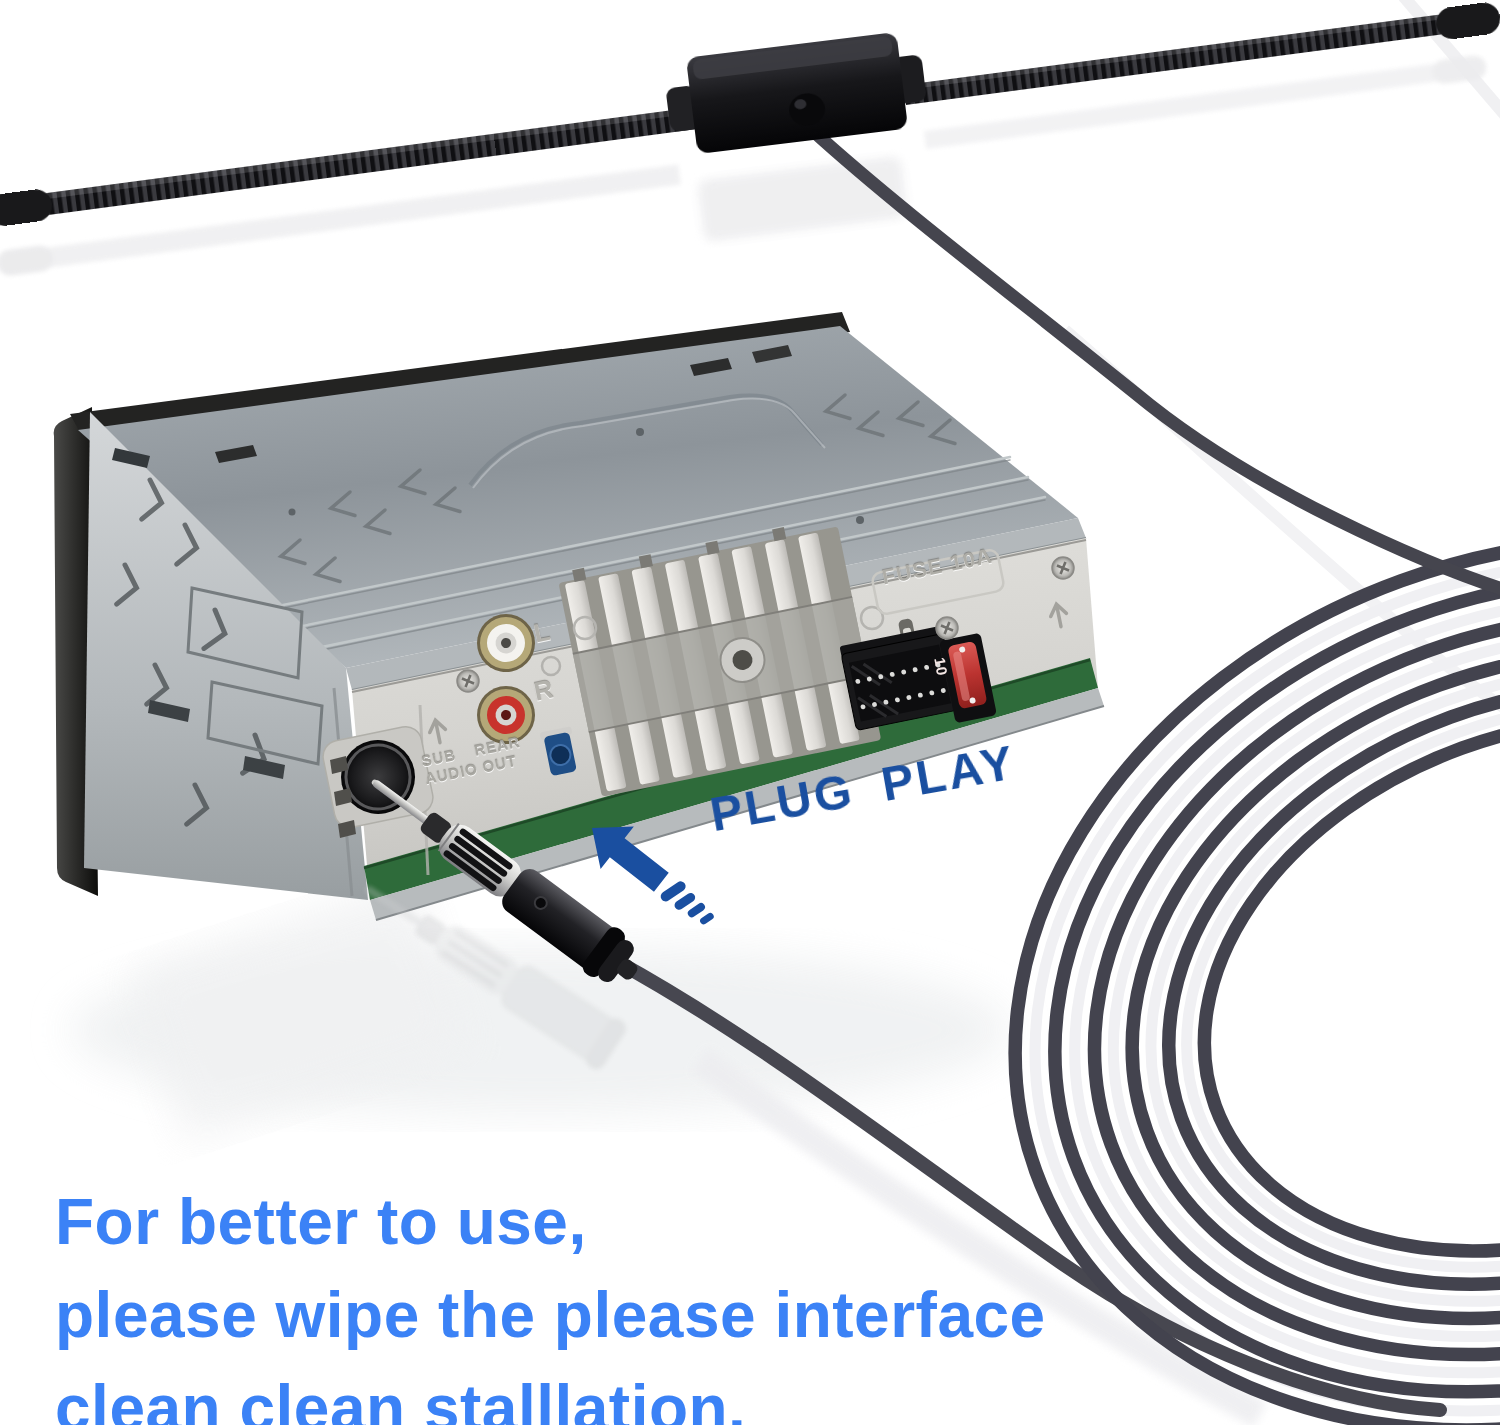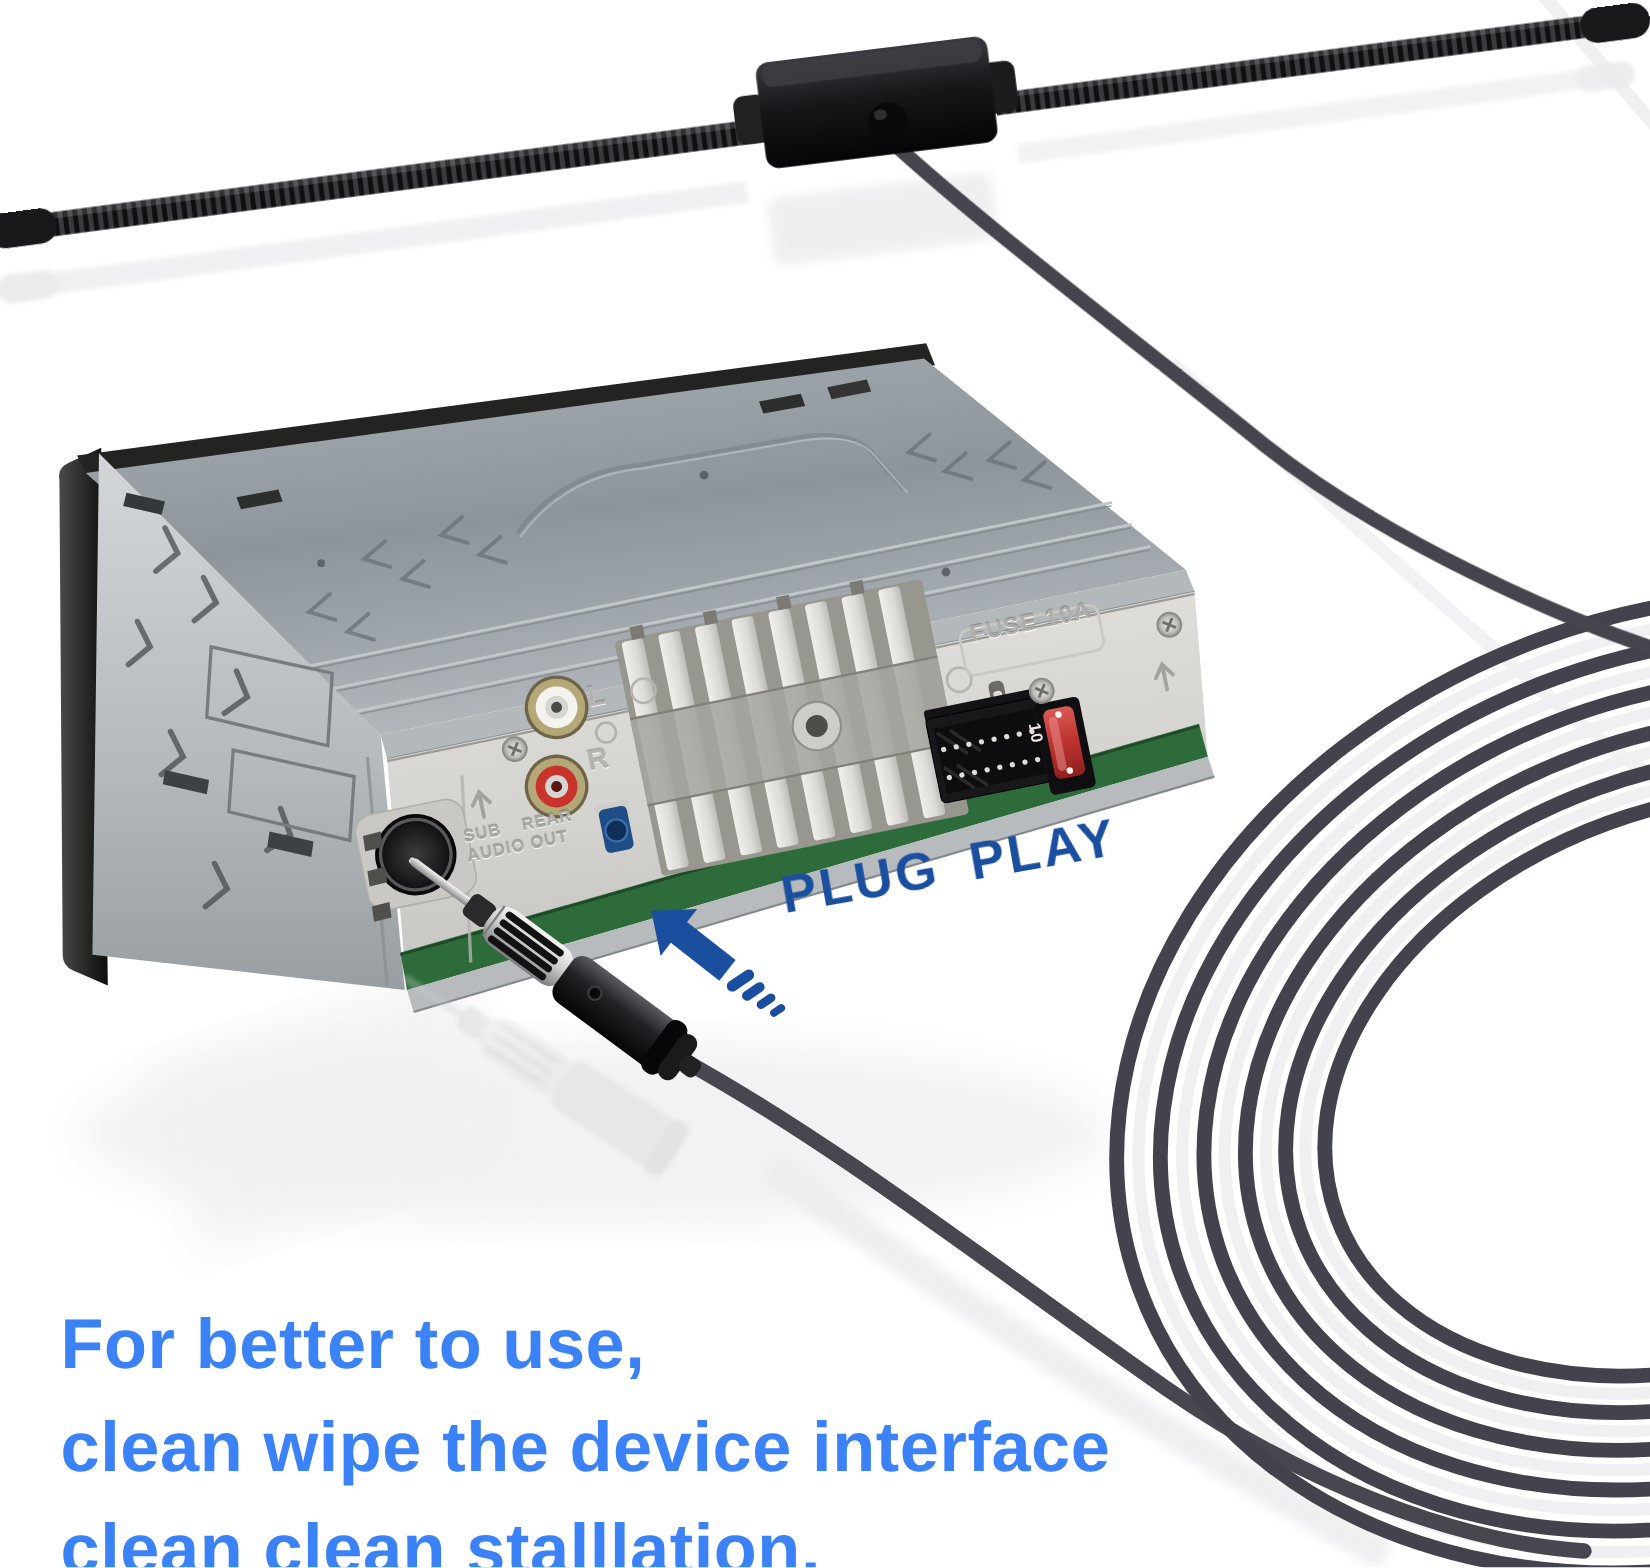--- a/index.html
+++ b/index.html
@@ -404,21 +404,21 @@
     <rect x="114" y="-11" width="9" height="23" rx="4.5" transform="rotate(18 118 0)"></rect>
     <rect x="129" y="-9" width="8" height="19" rx="4" transform="rotate(18 133 0)"></rect>
     <rect x="143" y="-7" width="7" height="15" rx="3.5" transform="rotate(18 146 0)"></rect>
   </g>
 </svg>
 
 <div class="overlay" id="plug-play-label">PLUG PLAY</div>
 
 <div class="overlay" id="caption-block">
   <div>For better to use,</div>
-  <div>clean wipe the device interface</div>
+  <div>please wipe the please interface</div>
   <div>clean clean stalllation.</div>
 </div>
 
 <div class="overlay emboss" id="fuse-plate-label">FUSE 10A</div>
 
 <div class="overlay emboss" id="rca-left-label">L</div>
 
 <div class="overlay emboss" id="rca-right-label">R</div>
 
 <div class="overlay emboss" id="audio-out-label">

